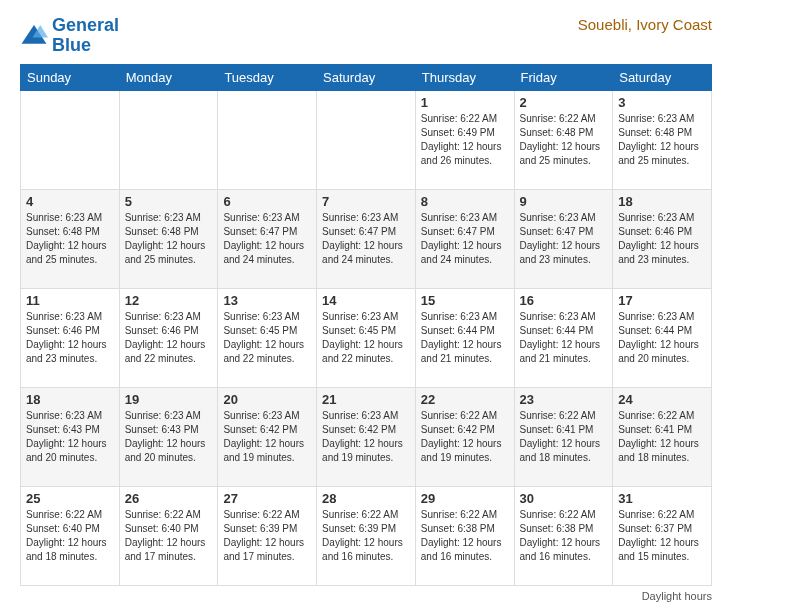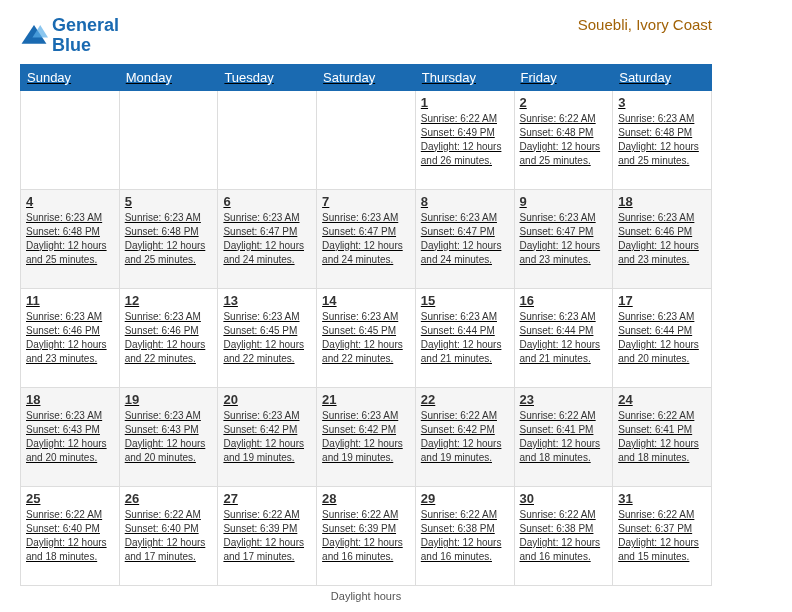--- a/index.html
+++ b/index.html
@@ -53,21 +53,20 @@
     .location {
       font-size: 15px;
       color: #a16207;
     }
     .calendar {
       flex: 1;
       border: 1px solid #ccc;
       border-collapse: collapse;
       width: 100%;
       table-layout: fixed;
-      text-decoration: underline;
     }
     .calendar th {
       background-color: #1a6ab1;
       color: #fff;
       text-align: left;
       padding: 5px 6px;
       font-size: 13px;
       font-weight: normal;
       border: 1px solid #1a6ab1;
     }
@@ -94,21 +93,21 @@
       line-height: 1.4;
       color: #333;
     }
     .empty {
       background: #fff !important;
     }
     .footer-note {
       font-size: 11px;
       color: #555;
       margin-top: 4px;
-      text-align: center;
+      text-align: right;
     }
   </style>
 </head>
 <body>
 
 <div class="page">
   <div class="header">
     <div class="logo">
       <svg class="logo-icon" viewBox="0 0 36 36">
         <polygon points="18,4 34,28 2,28" fill="#1a6ab1"></polygon>

